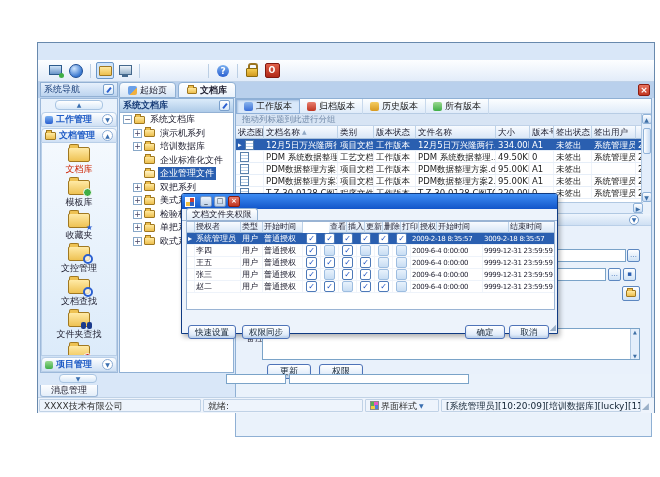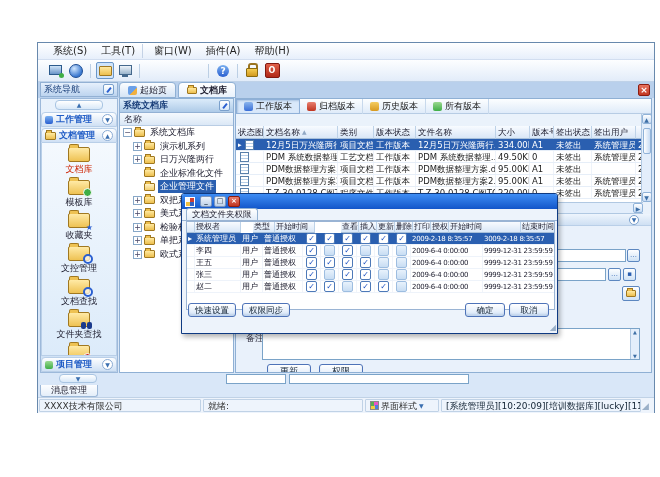--- a/index.html
+++ b/index.html
@@ -72,21 +72,21 @@
   .trow{display:flex;align-items:center;height:13.5px;font-size:9px;color:#223;white-space:nowrap;}
   .expander{display:inline-block;width:9px;height:9px;border:1px solid #88a8c8;background:#fff;color:#446;font-size:8px;line-height:7px;text-align:center;margin-right:2px;flex:none;}
   .exp-none{display:inline-block;width:9px;height:9px;margin-right:2px;flex:none;border:none;background:transparent;}
   .fold{display:inline-block;width:11px;height:8px;background:linear-gradient(#ffe9a0,#edbf4e);border:1px solid #a07820;border-radius:1px;position:relative;margin-right:3px;flex:none;}
   .fold::before{content:'';position:absolute;top:-3px;left:0;width:4px;height:2px;background:#edbf4e;border:1px solid #a07820;border-bottom:none;}
   .fold.open{background:linear-gradient(#fff3c8,#f4d070);}
   .tlabel{padding:0 2px;overflow:hidden;}
   .trow.sel .tlabel{background:#2a5fb0;color:#fff;}
 
   
-  .main{position:absolute;left:197px;top:55px;width:417px;height:275px;background:#eaf2fb;border:1px solid #8fb0d4;overflow:hidden;}
+  .main{position:absolute;left:197px;top:55px;width:417px;height:339px;background:#eaf2fb;border:1px solid #8fb0d4;overflow:hidden;}
   .vtabs{position:absolute;left:0;top:0;width:100%;height:15px;background:linear-gradient(#fcfeff,#dfebf9);border-bottom:1px solid #b7cce4;display:flex;align-items:center;font-size:9px;color:#1a1a1a;}
   .vtab{display:flex;align-items:center;height:15px;padding:0 7px;border-right:1px solid #c8d9ec;}
   .vtab.active{background:#d9e8fa;border:1px solid #8fb0d8;box-shadow:inset 1px 1px 2px rgba(90,130,180,.35);}
   .vicon{width:9px;height:9px;border-radius:2px;margin-right:3px;}
   .vi0{background:linear-gradient(#8ab4ec,#3a6fd8);}
   .vi1{background:linear-gradient(#e88070,#c03420);}
   .vi2{background:linear-gradient(#f4cc60,#d89a20);}
   .vi3{background:linear-gradient(#9ad890,#3fae46);}
   .groupbar{position:absolute;left:0;top:15px;width:100%;height:12px;background:#d7e4f4;border-bottom:1px solid #c0d2e8;font-size:8.5px;color:#7189a8;padding-left:6px;line-height:11px;}
   .gtablewrap{position:absolute;left:0;top:27px;width:407px;height:76px;background:#fff;overflow:hidden;}
@@ -158,41 +158,34 @@
   .drow{height:12px;border-bottom:1px solid #eef3fa;}
   .dcell{flex:none;overflow:hidden;white-space:nowrap;padding:0 1px;font-size:8px;color:#223;line-height:12px;display:flex;align-items:center;}
   .dhcell{background:linear-gradient(#f8fbff,#d9e7f7);border-right:1px solid #bdd2e8;border-bottom:1px solid #a8c0da;line-height:10px;}
   .drow .dcell{border-right:1px solid #f0f4fa;}
   .drow.sel{background:#2a5fb0;}
   .drow.sel .dcell{color:#fff;border-right-color:#2a5fb0;}
   .dtsm{font-size:7px;letter-spacing:-0.3px;}
   .chk{display:inline-block;width:11px;height:11px;border:1px solid #9dbde0;background:linear-gradient(#e8f2fc,#c8ddf3);border-radius:2px;line-height:9px;text-align:center;font-size:8px;color:#1b50c0;font-weight:bold;margin:0 auto;}
   .chk.on{background:#fff;border-color:#4d79b8;}
   .ccell{justify-content:center;}
-  .dfooter{position:absolute;left:0;top:109px;width:100%;height:18px;text-decoration:underline;}
+  .dfooter{position:absolute;left:0;top:131px;width:100%;height:18px;text-decoration:underline;}
   .dlgbtn{position:absolute;height:14px;border-radius:3px;border:1px solid #4e73b8;background:linear-gradient(#ffffff,#d6e5f8);font-size:8.5px;color:#123;text-align:center;line-height:12px;box-shadow:inset 0 -2px 2px rgba(120,150,200,.25);}
   .qbtn{left:6px;width:48px;}
   .sybtn{left:60px;width:48px;}
   .okbtn{left:283px;width:40px;}
   .cabtn{left:327px;width:40px;}
   .grip2{position:absolute;right:1px;bottom:1px;font-size:8px;color:#9ab0c8;}
 </style>
 </head>
 <body>
 
 <div class="canvas">
   <div class="window">
 
-    <div class="menubar" id="menubar">
-        <span class="menu-item">系统(S)</span>
-        <span class="menu-item sepafter">工具(T)</span>
-        <span class="menu-item">窗口(W)</span>
-        <span class="menu-item">插件(A)</span>
-        <span class="menu-item">帮助(H)</span>
-      </div>
     <div class="toolbar" id="toolbar">
         <span class="tbi connect-icon"></span>
         <span class="tbi globe-icon"></span>
         <span class="tsep"></span>
         <span class="tbi open-folder-icon"></span>
         <span class="tbi computer-icon"></span>
         <span class="tsep"></span>
         <span class="tbi mail-icon"></span>
         <span class="tbi mail-check-icon"></span>
         <span class="tbi mail-x-icon"></span>
@@ -267,36 +260,35 @@
         <span class="lbl">项目管理</span>
         <span class="secbtn">▼</span>
       </div>
     </div>
 
     <div class="treepanel">
       <div class="treehead">
         <span>系统文档库</span>
         <span class="pinbtn"></span>
       </div>
-      <div class="treecol">名称</div>
       <div id="tree">
           <div class="trow" style="padding-left: 3px;">
             <span class="expander">−</span>
             <span class="fold"></span>
             <span class="tlabel">系统文档库</span>
           </div>
           <div class="trow" style="padding-left: 13px;">
             <span class="expander">+</span>
             <span class="fold"></span>
             <span class="tlabel">演示机系列</span>
           </div>
           <div class="trow" style="padding-left: 13px;">
             <span class="expander">+</span>
             <span class="fold"></span>
-            <span class="tlabel">日万兴隆两行</span>
+            <span class="tlabel">培训数据库</span>
           </div>
           <div class="trow" style="padding-left: 13px;">
             <span class="exp-none"></span>
             <span class="fold"></span>
             <span class="tlabel">企业标准化文件</span>
           </div>
           <div class="trow sel" style="padding-left: 13px;">
             <span class="exp-none"></span>
             <span class="fold open"></span>
             <span class="tlabel">企业管理文件</span>
@@ -341,20 +333,21 @@
           </div>
           <div class="vtab">
             <span class="vicon vi2"></span>
             <span>历史版本</span>
           </div>
           <div class="vtab">
             <span class="vicon vi3"></span>
             <span>所有版本</span>
           </div>
         </div>
+      <div class="groupbar">拖动列标题到此进行分组</div>
       <div class="gtablewrap" id="maintable">
           <div class="mhead">
             <span class="cell hcell" style="width: 28px;">状态图</span>
             <span class="cell hcell" style="width: 74px;">文档名称<span class="sortarrow">▲</span></span>
             <span class="cell hcell" style="width: 36px;">类别</span>
             <span class="cell hcell" style="width: 42px;">版本状态</span>
             <span class="cell hcell" style="width: 80px;">文件名称</span>
             <span class="cell hcell" style="width: 34px;">大小</span>
             <span class="cell hcell" style="width: 24px;">版本号</span>
             <span class="cell hcell" style="width: 38px;">签出状态</span>
@@ -494,21 +487,21 @@
         <span class="dbtn">□</span>
         <span class="dbtn close">×</span>
       </div>
       <div class="dtabrow">
         <span class="dtab">文档文件夹权限</span>
       </div>
       <div class="dtablewrap" id="dtable">
           <div class="dhrow">
             <span class="dcell dhcell" style="width: 8px;"></span>
             <span class="dcell dhcell" style="width: 46px;">授权者</span>
-            <span class="dcell dhcell" style="width: 22px; margin-left: 12px;">类型</span>
+            <span class="dcell dhcell" style="width: 22px;">类型</span>
             <span class="dcell dhcell" style="width: 40px;">开始时间</span>
             <span class="dcell dhcell" style="width: 18px; margin-left: 26px;">查看</span>
             <span class="dcell dhcell" style="width: 18px;">插入</span>
             <span class="dcell dhcell" style="width: 18px;">更新</span>
             <span class="dcell dhcell" style="width: 18px;">删除</span>
             <span class="dcell dhcell" style="width: 18px;">打印</span>
             <span class="dcell dhcell" style="width: 18px;">授权</span>
             <span class="dcell dhcell" style="width: 72px;">开始时间</span>
             <span class="dcell dhcell" style="width: 72px;">结束时间</span>
           </div>

